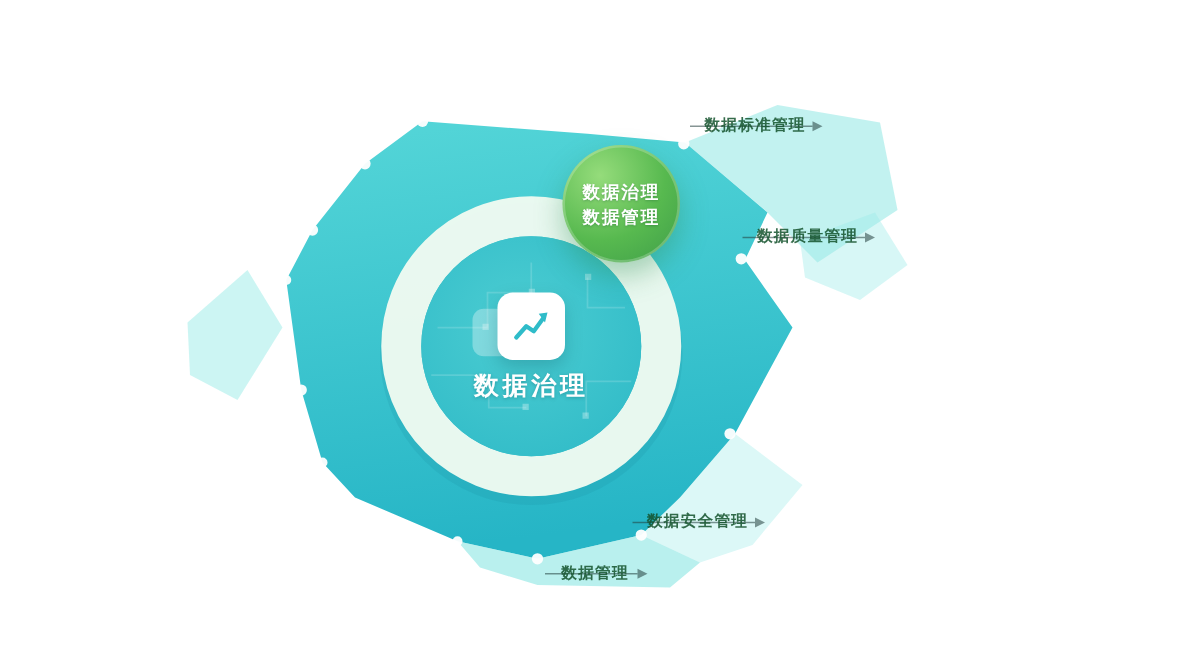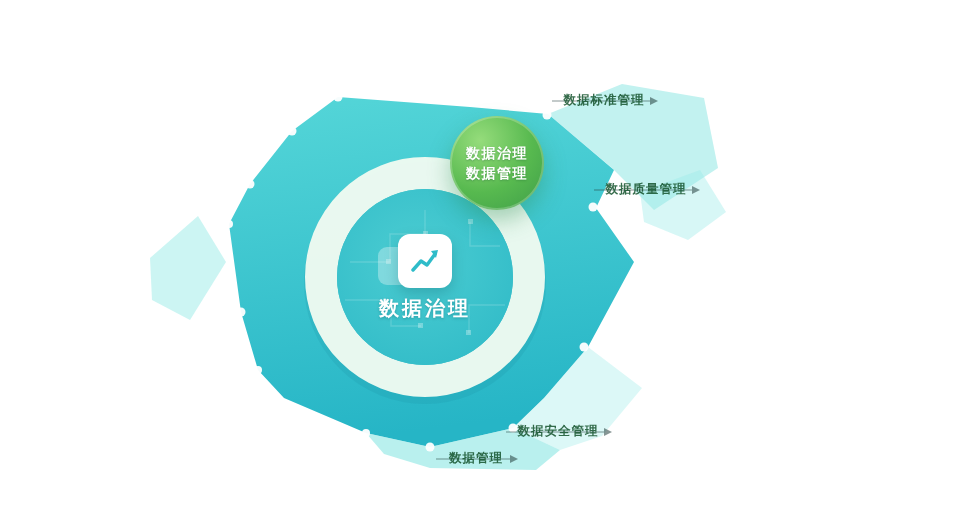--- a/index.html
+++ b/index.html
@@ -147,21 +147,21 @@
   </div>
 
   <div class="annotation" style="left:602px; top:181px; width:88px">
     <svg class="ann-arrow" width="112" height="10">
       <line x1="0" y1="5" x2="98" y2="5" stroke="#24403e" stroke-width="1.2" opacity="0.55"></line>
       <path d="M98,1 L106,5 L98,9 Z" fill="#24403e" opacity="0.55"></path>
     </svg>
     <span class="ann-text">数据质量管理</span>
   </div>
 
-  <div class="annotation" style="left:514px; top:423px; width:88px">
+  <div class="annotation" style="left:514px; top:409px; width:88px">
     <svg class="ann-arrow" width="112" height="10">
       <line x1="0" y1="5" x2="98" y2="5" stroke="#24403e" stroke-width="1.2" opacity="0.55"></line>
       <path d="M98,1 L106,5 L98,9 Z" fill="#24403e" opacity="0.55"></path>
     </svg>
     <span class="ann-text">数据安全管理</span>
   </div>
 
   <div class="annotation" style="left:444px; top:450px; width:64px">
     <svg class="ann-arrow" width="88" height="10">
       <line x1="0" y1="5" x2="74" y2="5" stroke="#24403e" stroke-width="1.2" opacity="0.55"></line>

